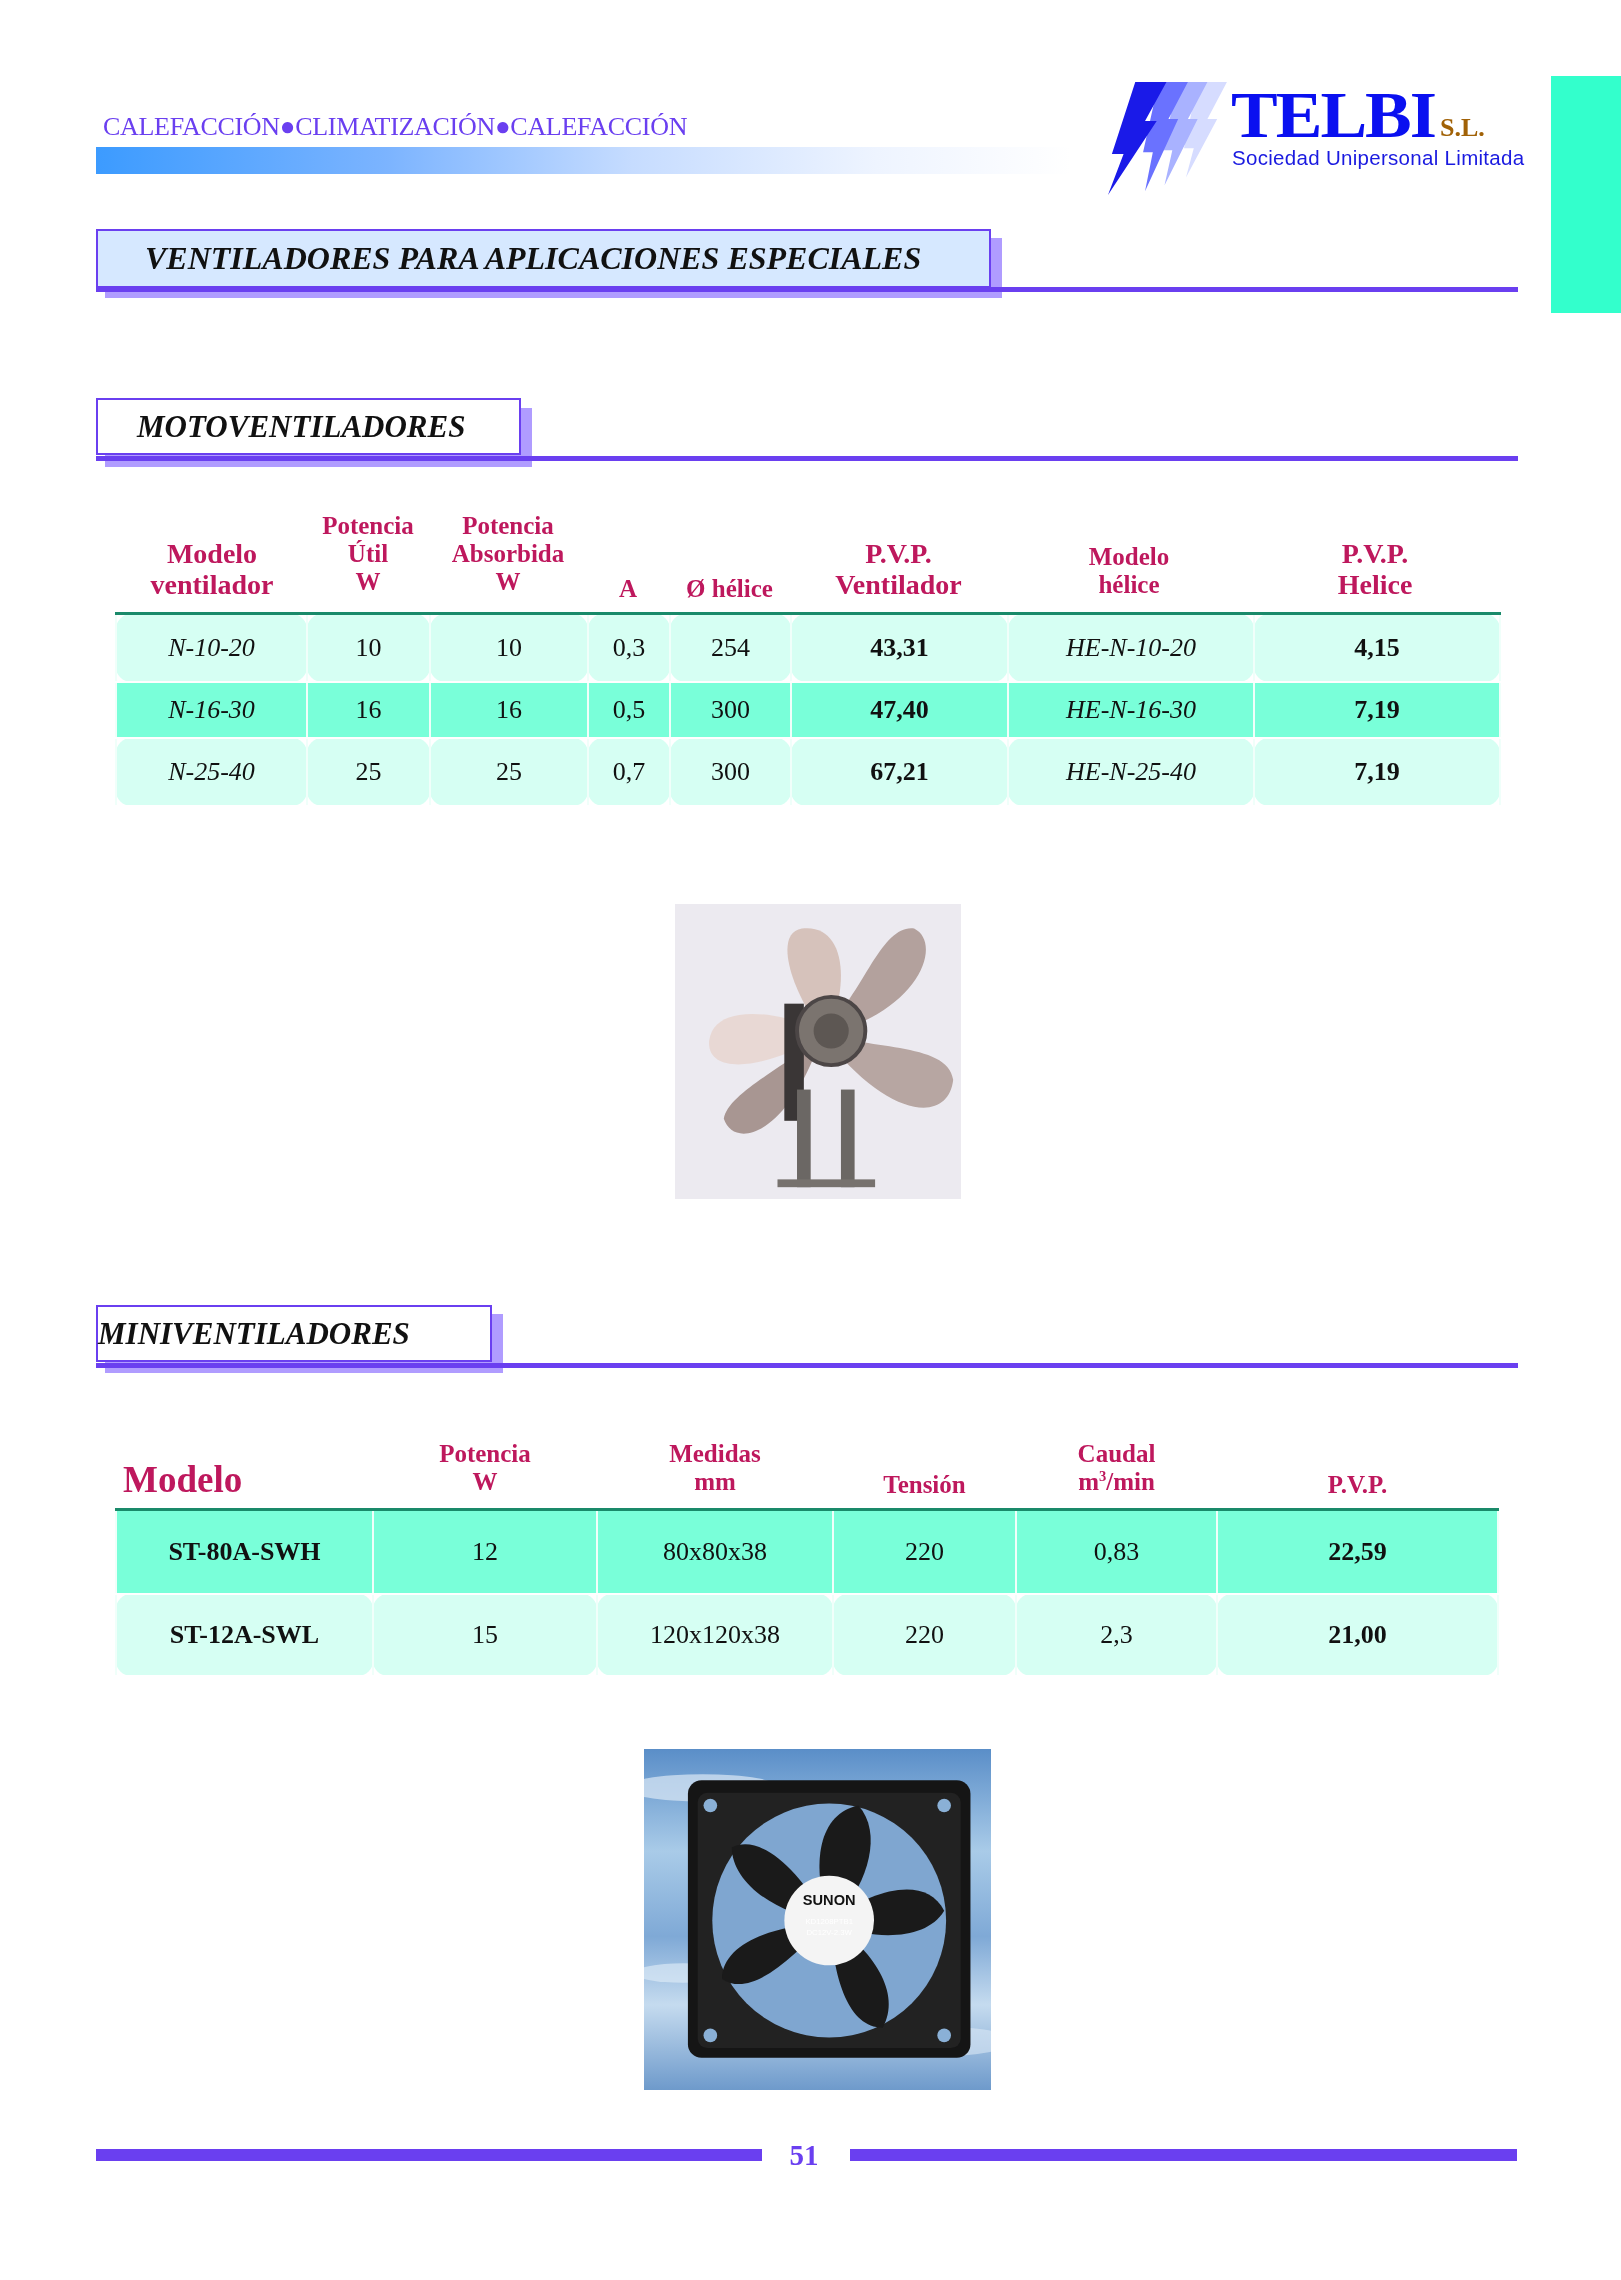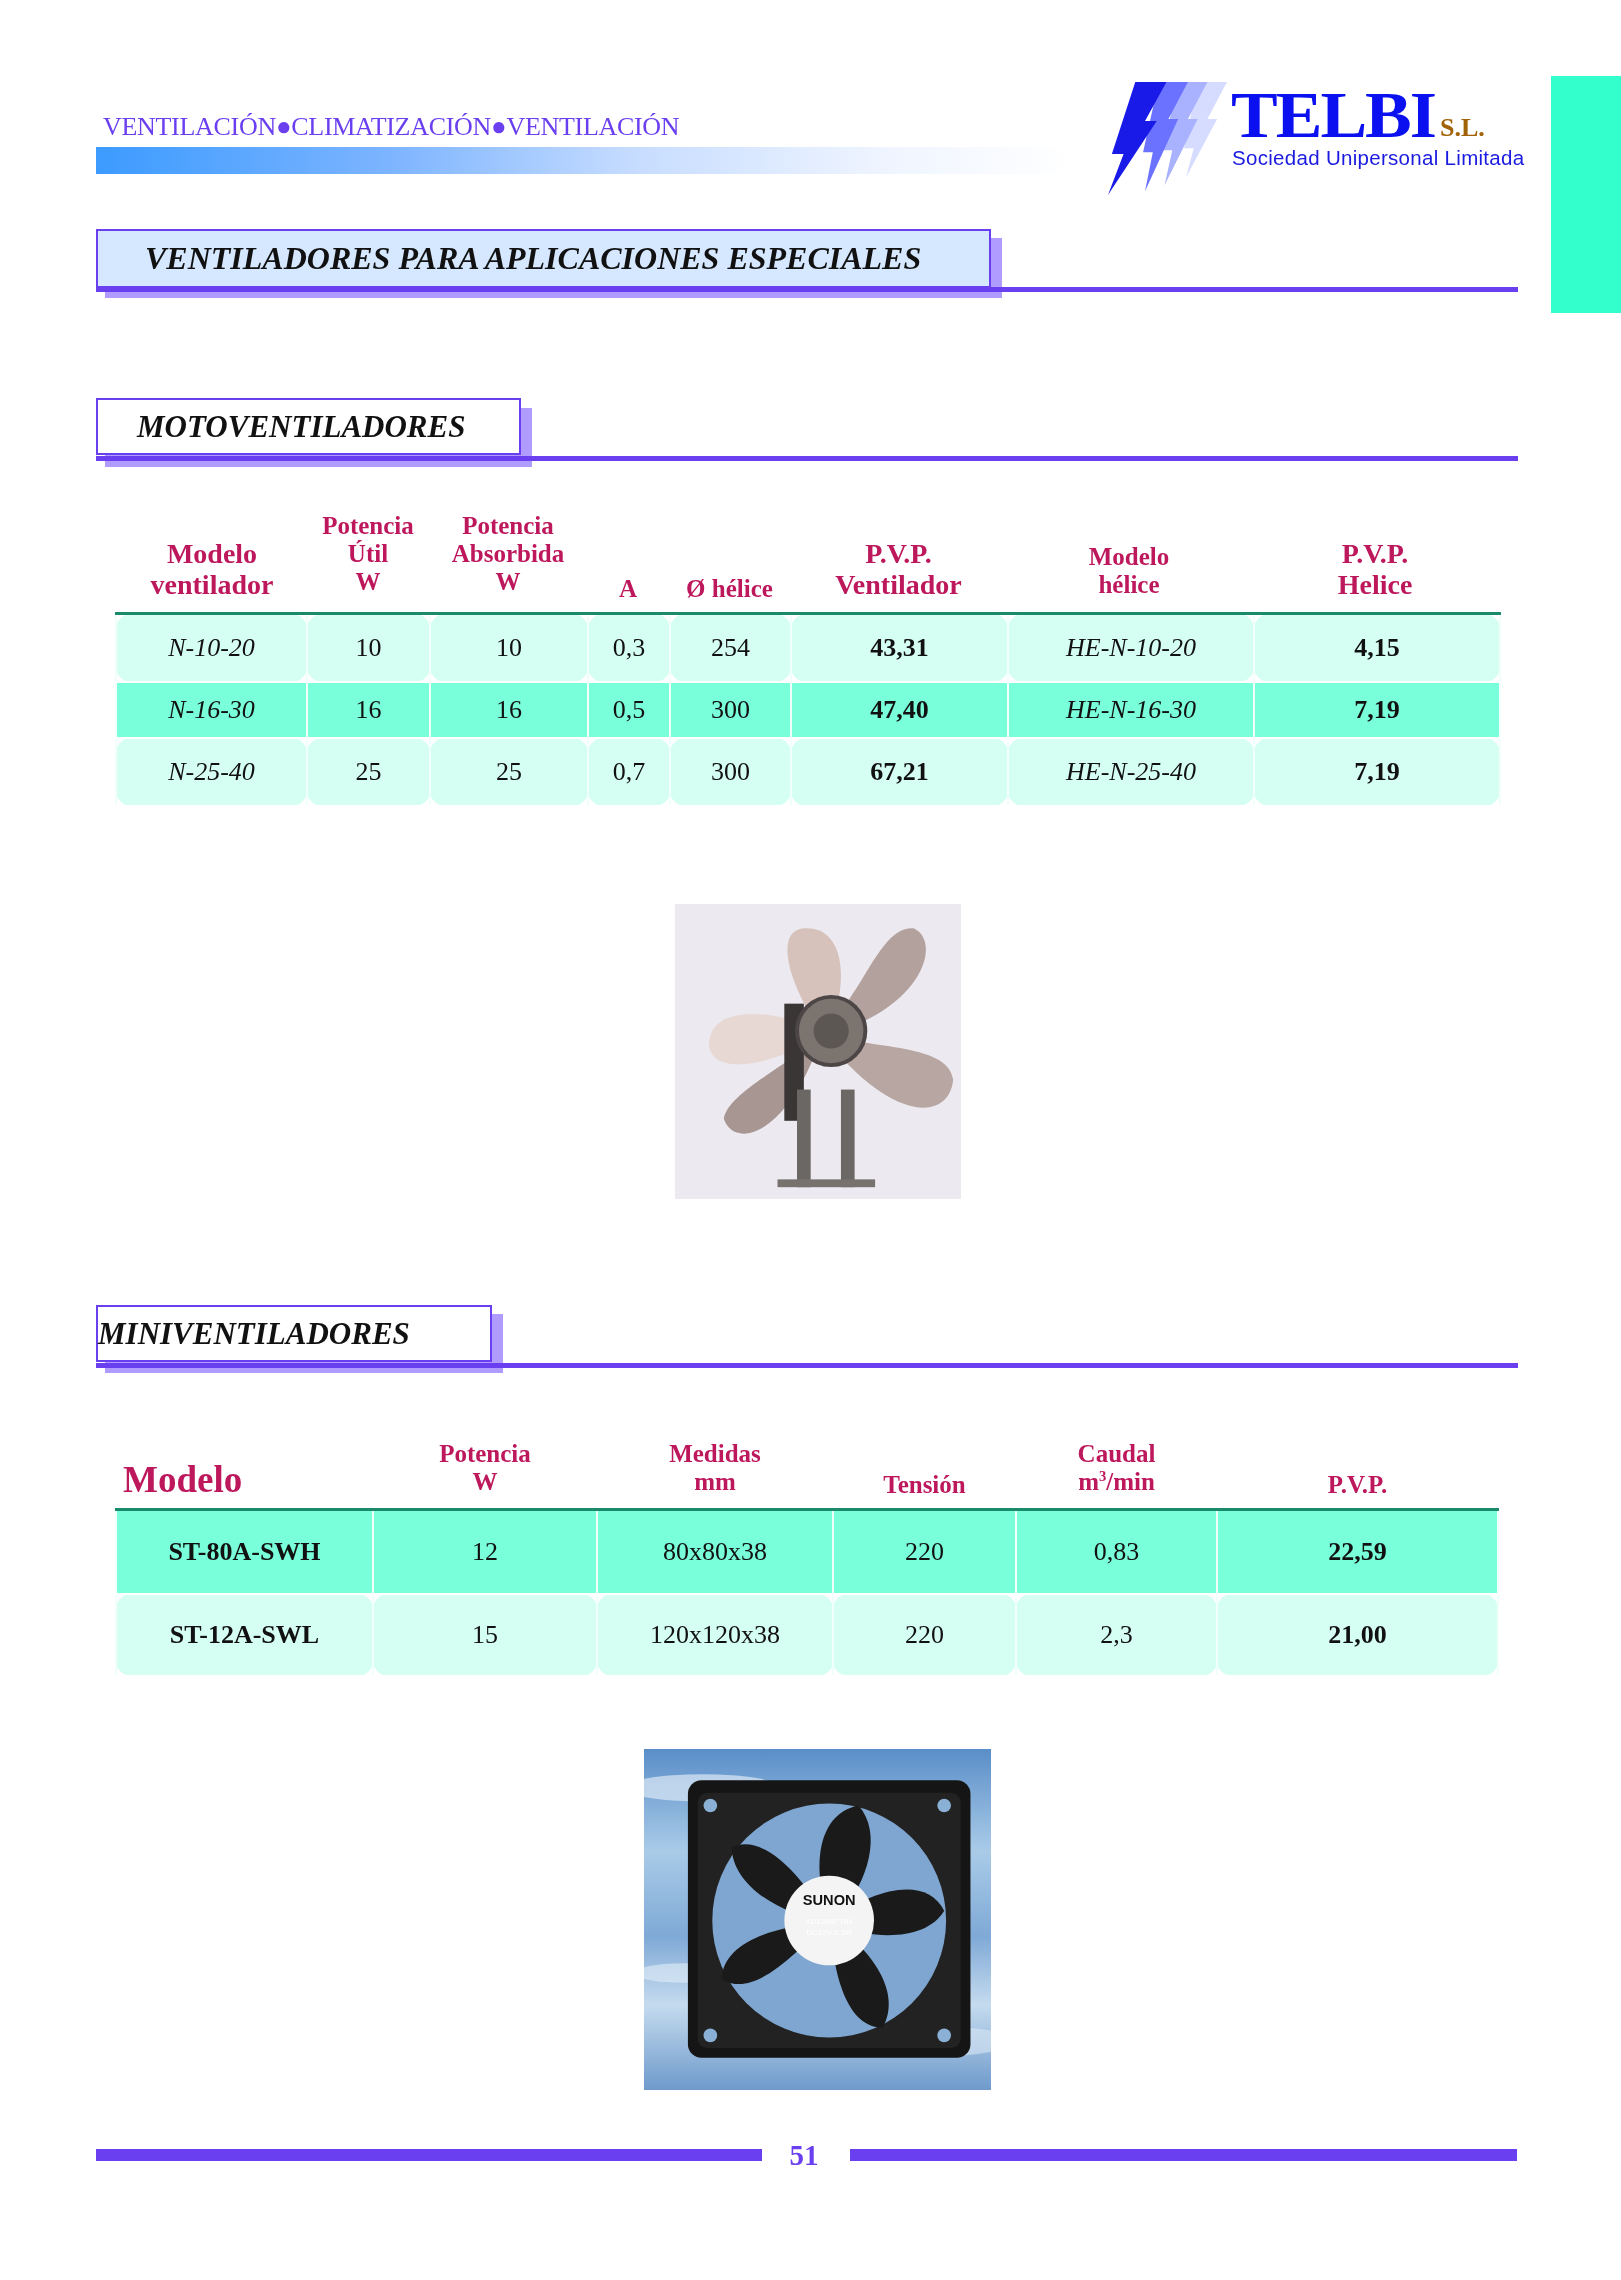--- a/index.html
+++ b/index.html
@@ -46,21 +46,21 @@
             background:linear-gradient(180deg,#5a8ec8 0%,#a9cbe8 30%,#7fa9d6 55%,#c5dbef 75%,#6e9acb 100%); }
 
   
   .foot-bar { position:absolute; top:2149px; height:11.7px; background:#6a3ff0; }
   .page-num { left:770px; top:2139px; width:68px; text-align:center; font-weight:bold;
               font-size:29px; color:#6a3ff0; font-family:"Liberation Serif", serif; }
 </style>
 </head>
 <body>
 
-<div class="abs tagline">VENTILACIÓN●CLIMATIZACIÓN●VENTILACIÓN</div>
+<div class="abs tagline">CALEFACCIÓN●CLIMATIZACIÓN●CALEFACCIÓN</div>
 <div class="abs gradbar"></div>
 <div class="abs side-tab"></div>
 
 <svg class="abs" style="left:1102px;top:80px;" width="127" height="117" viewBox="0 0 130 120">
   <polygon points="98,2 128,2 108,40 118,40 86,100 94,70 84,70" fill="#d6dcff"></polygon>
   <polygon points="78,2 108,2 88,40 98,40 64,108 72,72 62,72" fill="#a9b2ff"></polygon>
   <polygon points="58,2 88,2 68,40 78,40 44,114 52,74 42,74" fill="#6a72ff"></polygon>
   <polygon points="34,2 66,2 44,42 56,42 6,118 22,76 10,76" fill="#1a1ae8"></polygon>
 </svg>
 <div class="abs logo-title">TELBI</div>

